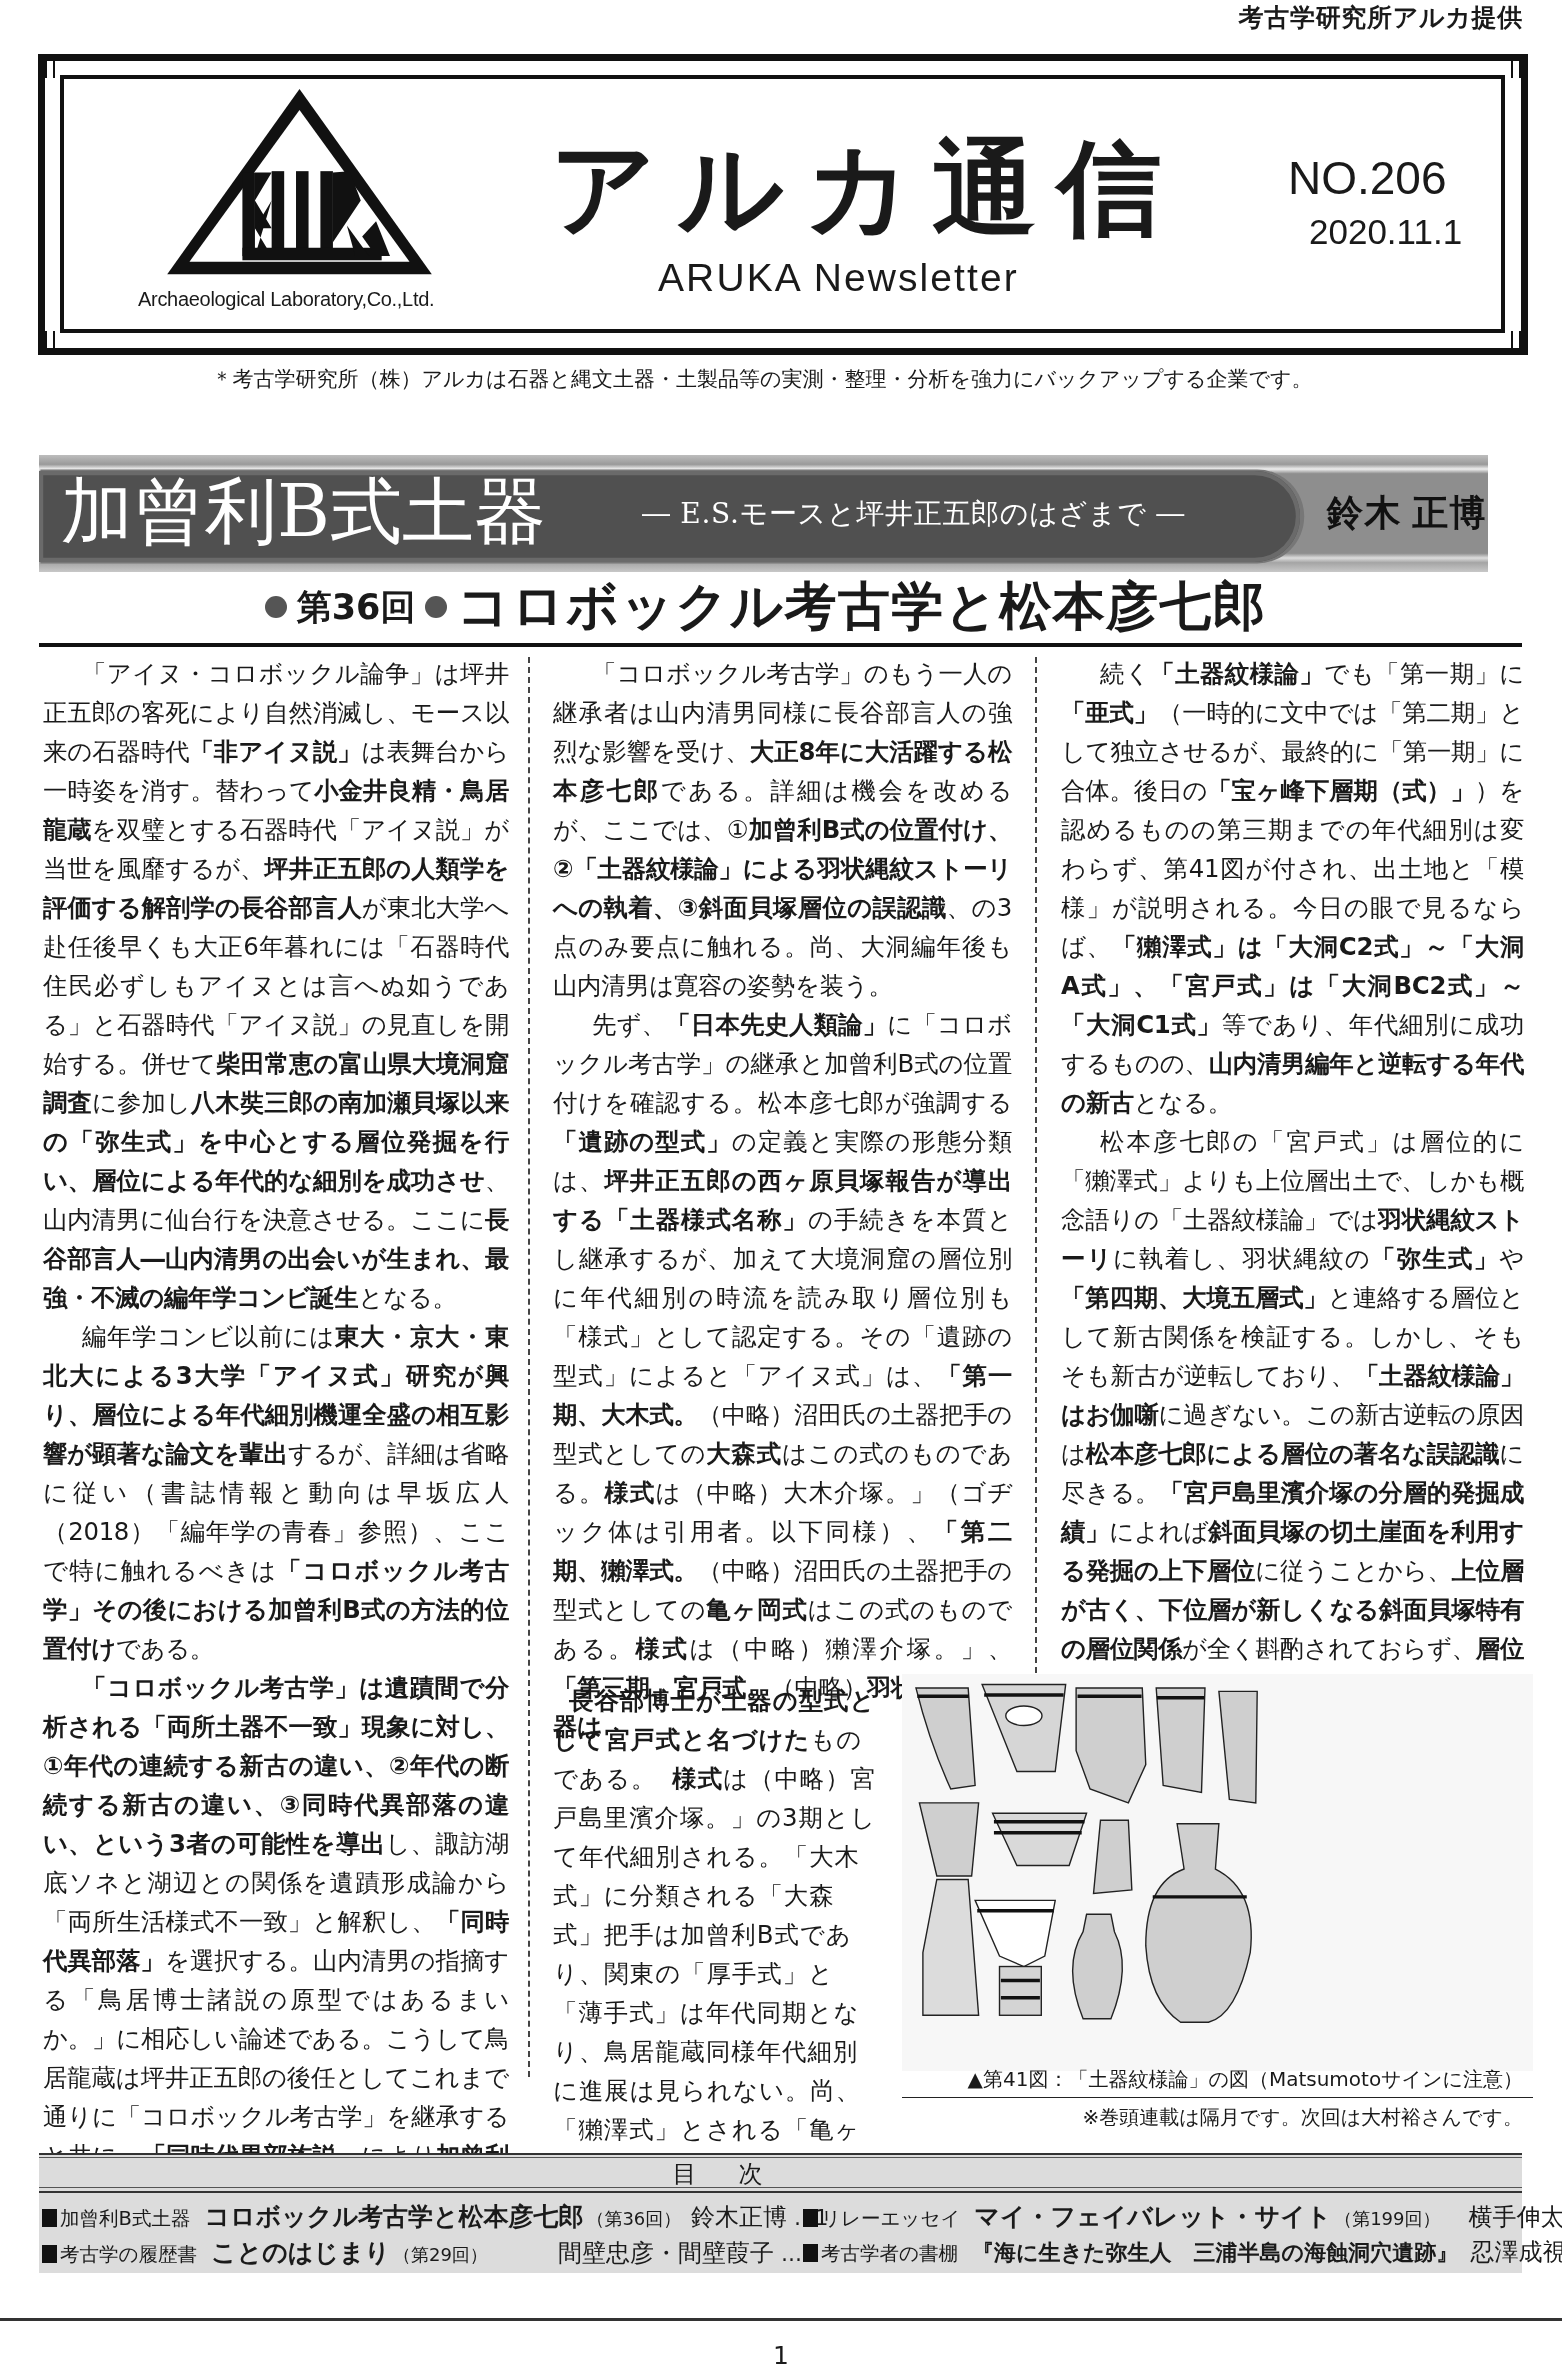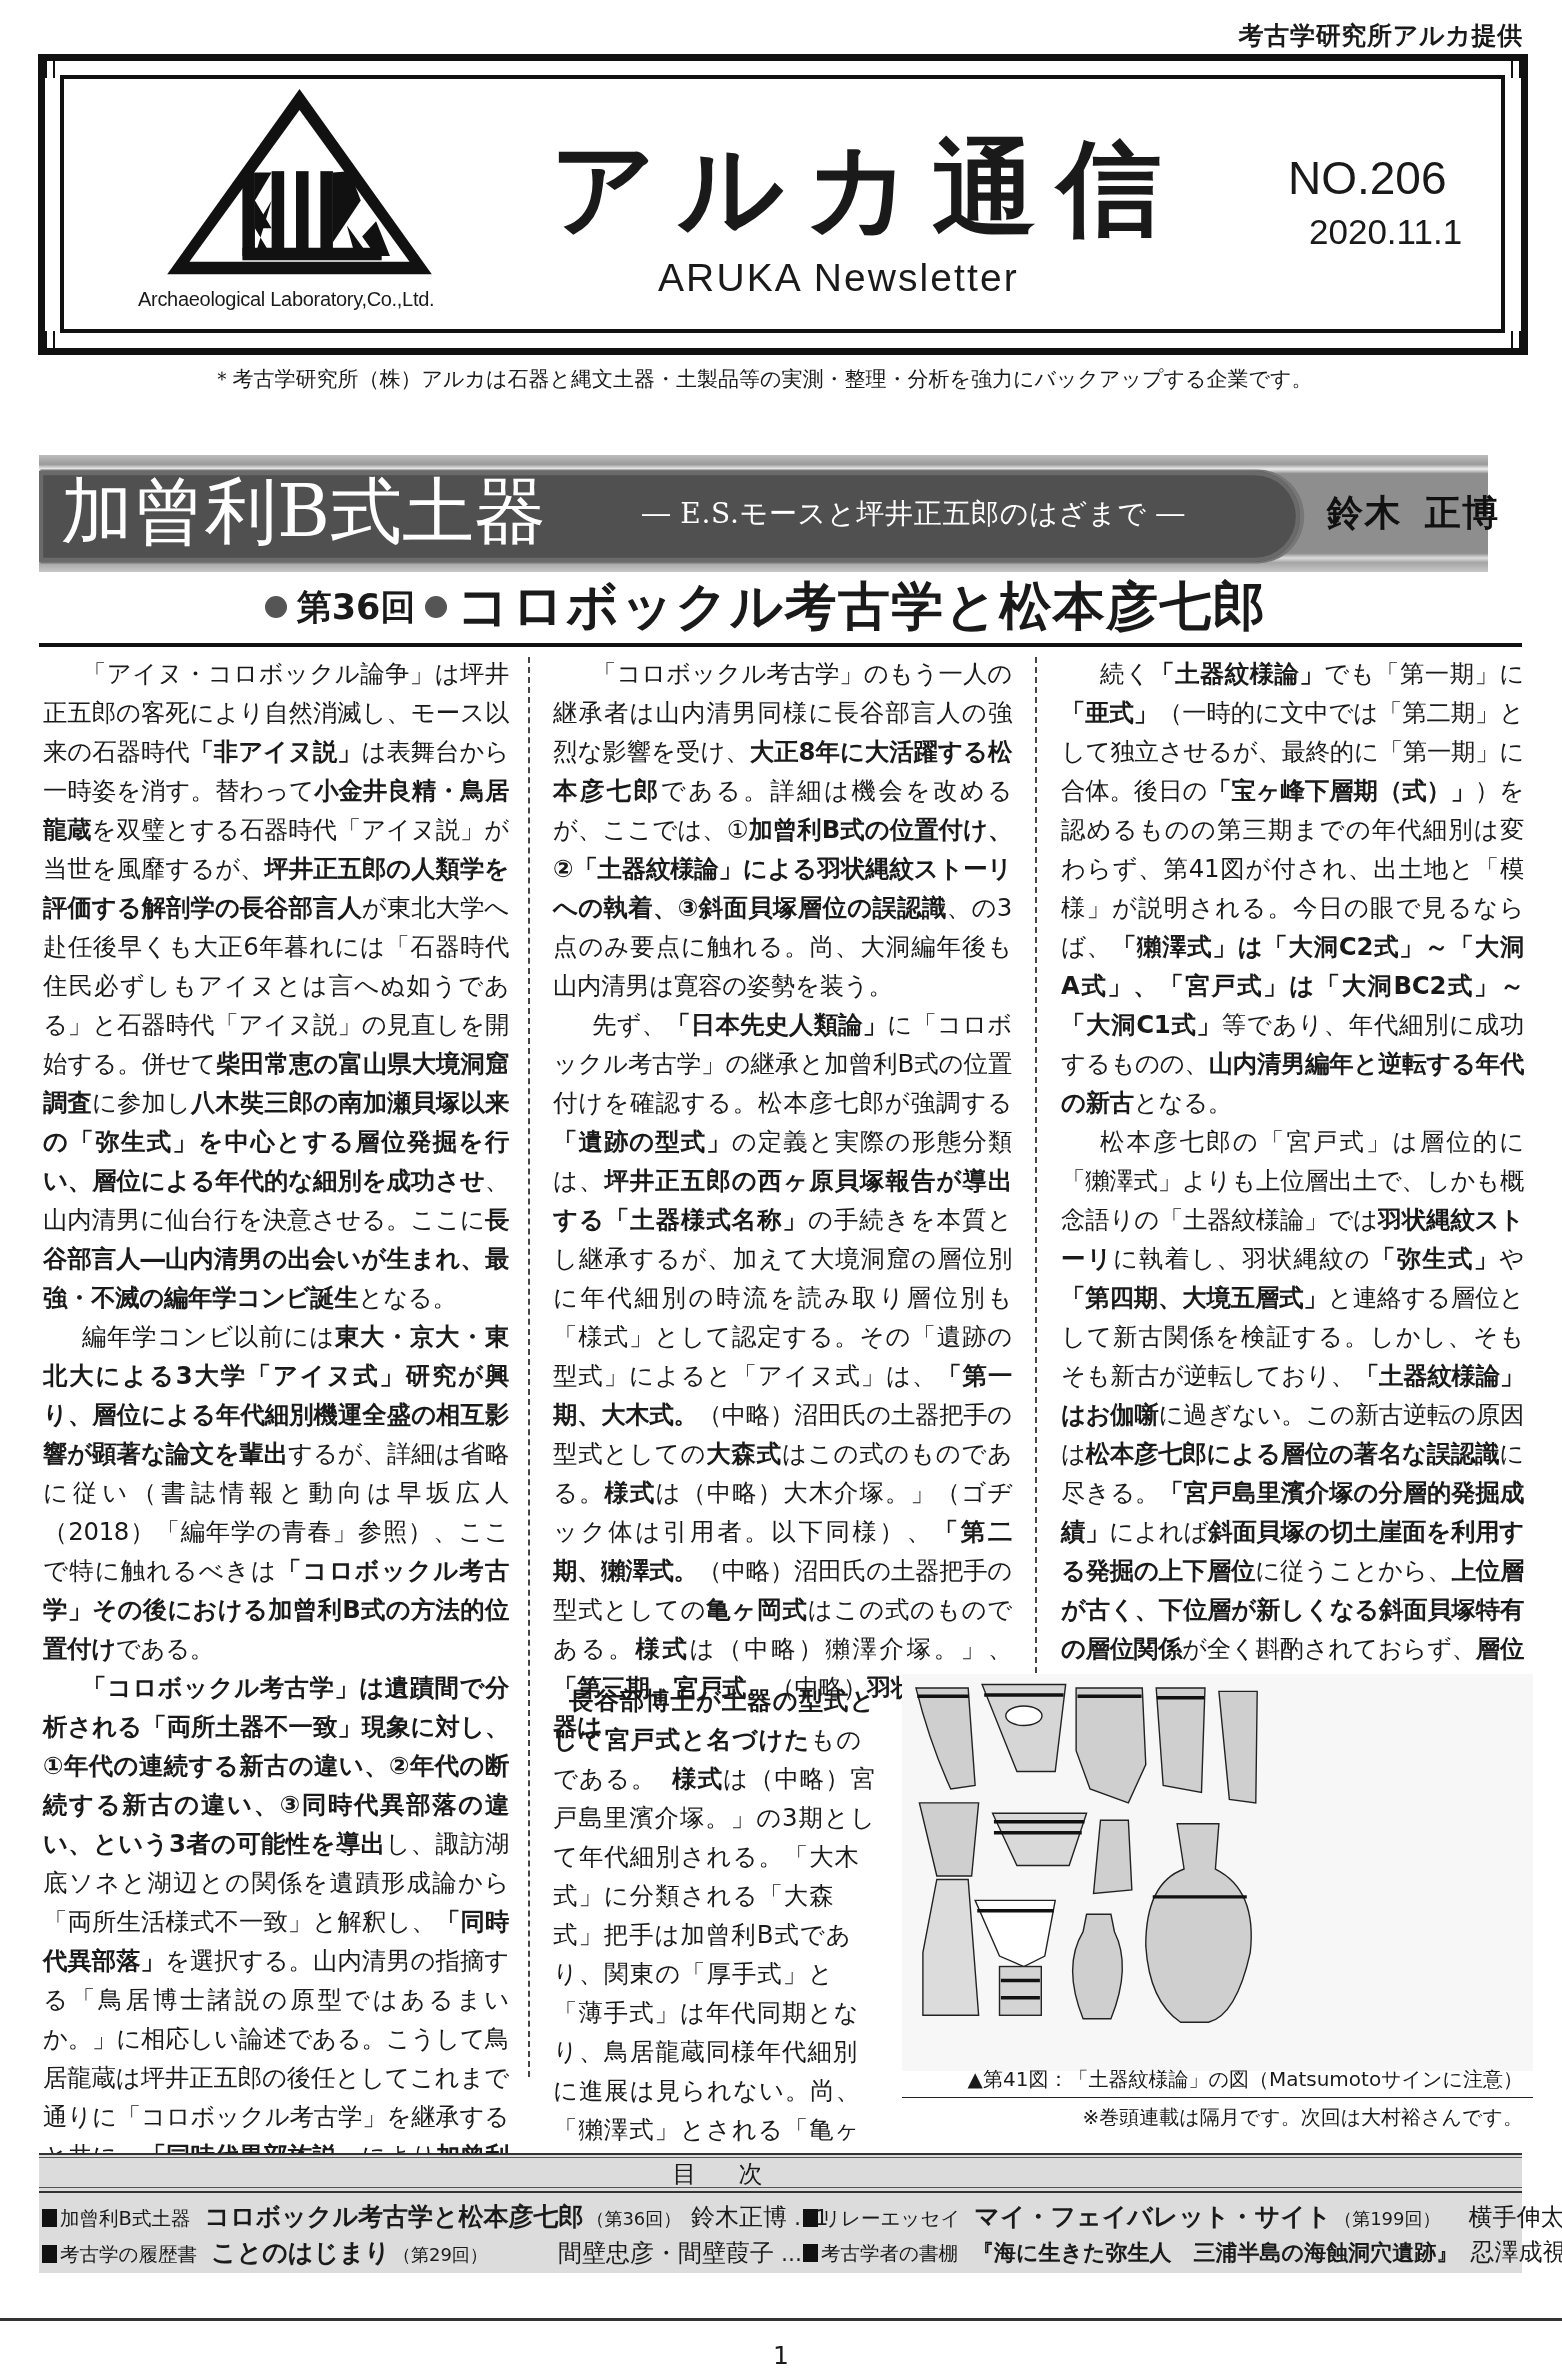--- a/index.html
+++ b/index.html
@@ -1,21 +1,21 @@
 <!DOCTYPE html>
 <html style="font-size:11px"><head>
 <meta charset="utf-8">
 <style>
   html, body { margin:0; padding:0; background:#fff; }
   body { width:1562px; height:2377px; position:relative; overflow:hidden;
          font-family:"DejaVu Sans", "Liberation Sans", sans-serif; color:#1a1a1a; }
   .abs { position:absolute; }
 
   
-  .provider { right:39px; top:19px; font-size:25px; font-weight:bold; letter-spacing:0.7px; }
+  .provider { right:39px; top:1px; font-size:25px; font-weight:bold; letter-spacing:0.7px; }
 
   
   .frame-outer { left:38px; top:54px; width:1490px; height:301px; background:#111; }
   .frame-white { left:45px; top:61px; width:1476px; height:287px; background:#fff; }
   .frame-inner { left:60px; top:75px; width:1445px; height:258px; border:4.9px solid #111; background:#fff; box-sizing:border-box; }
   .corner { width:9.7px; height:16.7px; background:#fff; border-left:2.8px solid #111; border-right:2.8px solid #111; box-sizing:border-box; }
 
   .logo { left:167px; top:89px; width:265px; height:188px; }
   .company-en { left:138px; top:288px; font-family:Liberation Sans, sans-serif; font-size:20px; letter-spacing:-0.3px; }
   .title-jp { left:550px; top:136px; font-size:104px; font-weight:bold; letter-spacing:21px; line-height:1; }
@@ -25,21 +25,21 @@
 
   .tagline { left:0; width:1524px; top:365px; text-align:center; font-size:21px; }
 
   
   .banner-bg { left:39px; top:455px; width:1449px; height:117px;
     background:linear-gradient(180deg,#bdbdbd 0,#9a9a9a 8%,#eee 12%,#8e8e8e 16%,#8e8e8e 84%,#ddd 88%,#a5a5a5 92%,#c8c8c8 100%); }
   .banner-pill { left:39px; top:471px; width:1261px; height:91px; background:#505050;
     border-radius:0 49px 49px 0; box-shadow: inset 0 0 0 4.2px #6a6a6a, 2.8px 0 0 1.4px #777; }
   .series-title { left:61px; top:465px; font-family:"DejaVu Serif", serif; font-size:72px; color:#fff; line-height:1.3; }
   .series-sub { left:642px; top:494px; font-family:"DejaVu Serif", serif; font-size:28px; color:#fff; line-height:1.4; letter-spacing:0.7px; }
-  .series-author { left:1327px; top:489px; font-family:Liberation Mono, monospace; font-size:36px; font-weight:bold; color:#111; letter-spacing:1.4px; }
+  .series-author { left:1327px; top:489px; font-family:Liberation Serif, serif; font-size:36px; font-weight:bold; color:#111; letter-spacing:1.4px; }
 
   
   .episode { left:265px; top:572px; height:70px; display:flex; align-items:center; gap:9.7px; }
   .ep-dot { width:22px; height:22px; border-radius:50%; background:#555; display:inline-block; }
   .ep-num { font-size:35px; font-weight:bold; }
   .ep-title { font-family:"DejaVu Serif", serif; font-size:52px; font-weight:bold; letter-spacing:1.4px; }
   .ep-rule { left:39px; top:643px; width:1483px; height:3.5px; background:#111; }
 
   
   .col { position:absolute; top:654px; font-size:24.4px; line-height:39px; letter-spacing:-0.3px; }

